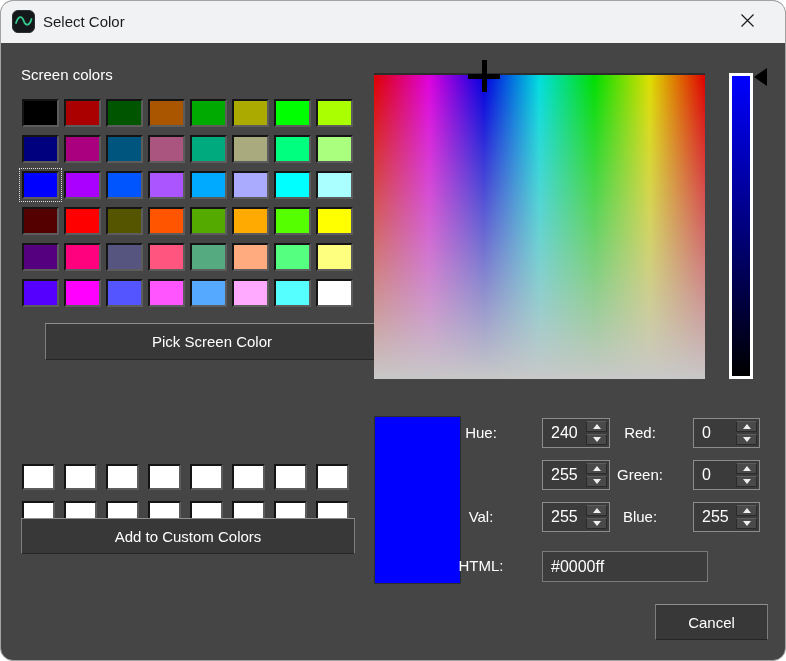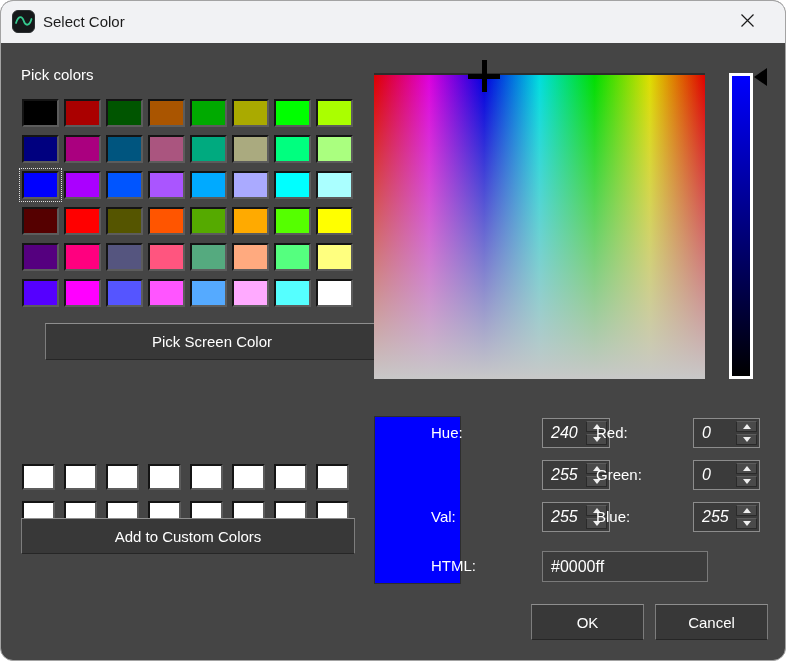--- a/index.html
+++ b/index.html
@@ -41,24 +41,24 @@
   #value-slider{position:absolute;left:728px;top:72px;width:24px;height:306px;
     border:3px solid #ffffff;}
   #slider-arrow{position:absolute;left:753px;top:67px;width:0;height:0;
     border-top:9px solid transparent;border-bottom:9px solid transparent;
     border-right:13px solid #000;}
   
   #preview{position:absolute;left:373px;top:415px;width:87px;height:168px;
     border:1px solid #2e2e2e;}
   
   .flabel{position:absolute;height:30px;line-height:30px;font-size:15px;
-    color:#fff;text-align:left;}
+    color:#fff;text-align:center;}
   .spin{position:absolute;height:30px;background:#3b3b3b;border:1px solid #8c8c8c;
     display:flex;}
-  .spin-value{flex:1;font-size:16px;line-height:28px;padding-left:8px;color:#fff;font-style:italic;}
+  .spin-value{flex:1;font-size:16px;line-height:28px;padding-left:8px;color:#fff;}
   .spin-btns{width:25px;display:flex;flex-direction:column;padding:2px;gap:2px;}
   .spin-btn{flex:1;background:#4a4a4a;border:1px solid #2a2a2a;border-top-color:#5d5d5d;
     display:flex;align-items:center;justify-content:center;}
   .tri-up{width:0;height:0;border-left:4px solid transparent;
     border-right:4px solid transparent;border-bottom:5px solid #eeeeee;}
   .tri-down{width:0;height:0;border-left:4px solid transparent;
     border-right:4px solid transparent;border-top:5px solid #eeeeee;}
   
   #html-field{position:absolute;left:541px;top:550px;width:166px;height:31px;
     background:#3c3c3c;border:1px solid #7a7a7a;color:#fff;font-size:16px;
@@ -79,21 +79,21 @@
     <span class="title-text">Select Color</span>
     <div class="close-btn">
       <span>
         <svg width="15" height="15" viewBox="0 0 15 15">
           <path d="M1.5 1.5 L13.5 13.5 M13.5 1.5 L1.5 13.5" stroke="#1b1b1b" stroke-width="1.2"></path>
         </svg>
       </span>
     </div>
   </div>
 
-  <div class="sec-label" style="left:20px;top:63px;">Pick colors</div>
+  <div class="sec-label" style="left:20px;top:63px;">Screen colors</div>
   <div class="well-grid" id="basic-grid">
       <div class="well" style="background-color: rgb(0, 0, 0);"></div>
       <div class="well" style="background-color: rgb(170, 0, 0);"></div>
       <div class="well" style="background-color: rgb(0, 85, 0);"></div>
       <div class="well" style="background-color: rgb(170, 85, 0);"></div>
       <div class="well" style="background-color: rgb(0, 170, 0);"></div>
       <div class="well" style="background-color: rgb(170, 170, 0);"></div>
       <div class="well" style="background-color: rgb(0, 255, 0);"></div>
       <div class="well" style="background-color: rgb(170, 255, 0);"></div>
       <div class="well" style="background-color: rgb(0, 0, 127);"></div>
@@ -246,15 +246,14 @@
         </div>
       <div class="spin-btn">
           <i class="tri-down"></i>
         </div>
     </div>
   </div>
 
   <div class="flabel" style="left:430px;top:550px;width:100px;">HTML:</div>
   <input id="html-field" value="#0000ff" style="">
 
-  <button class="pbtn" style="left:530px;top:603px;width:113px;height:36px;">OK</button>
   <button class="pbtn" style="left:654px;top:603px;width:113px;height:36px;">Cancel</button>
 </div>
 
 </body></html>

